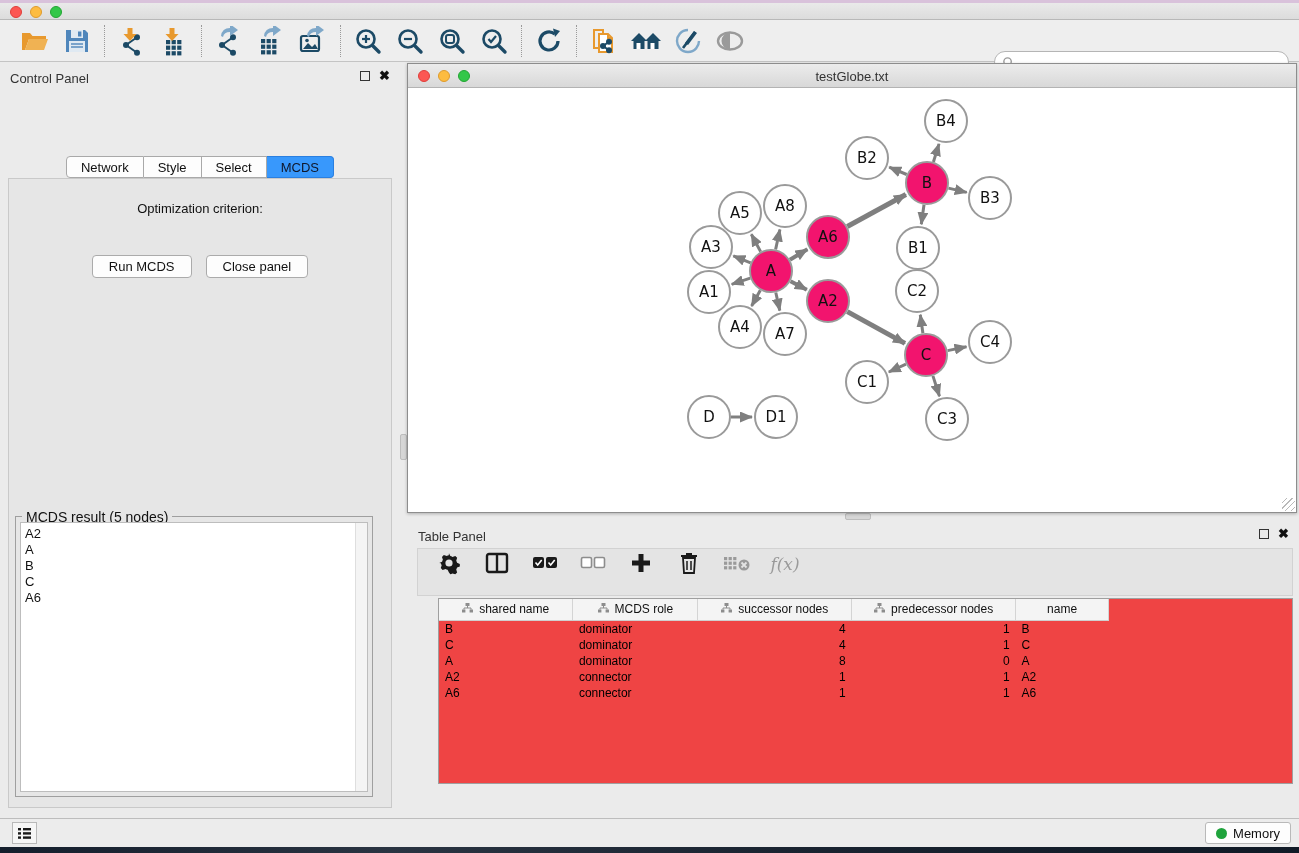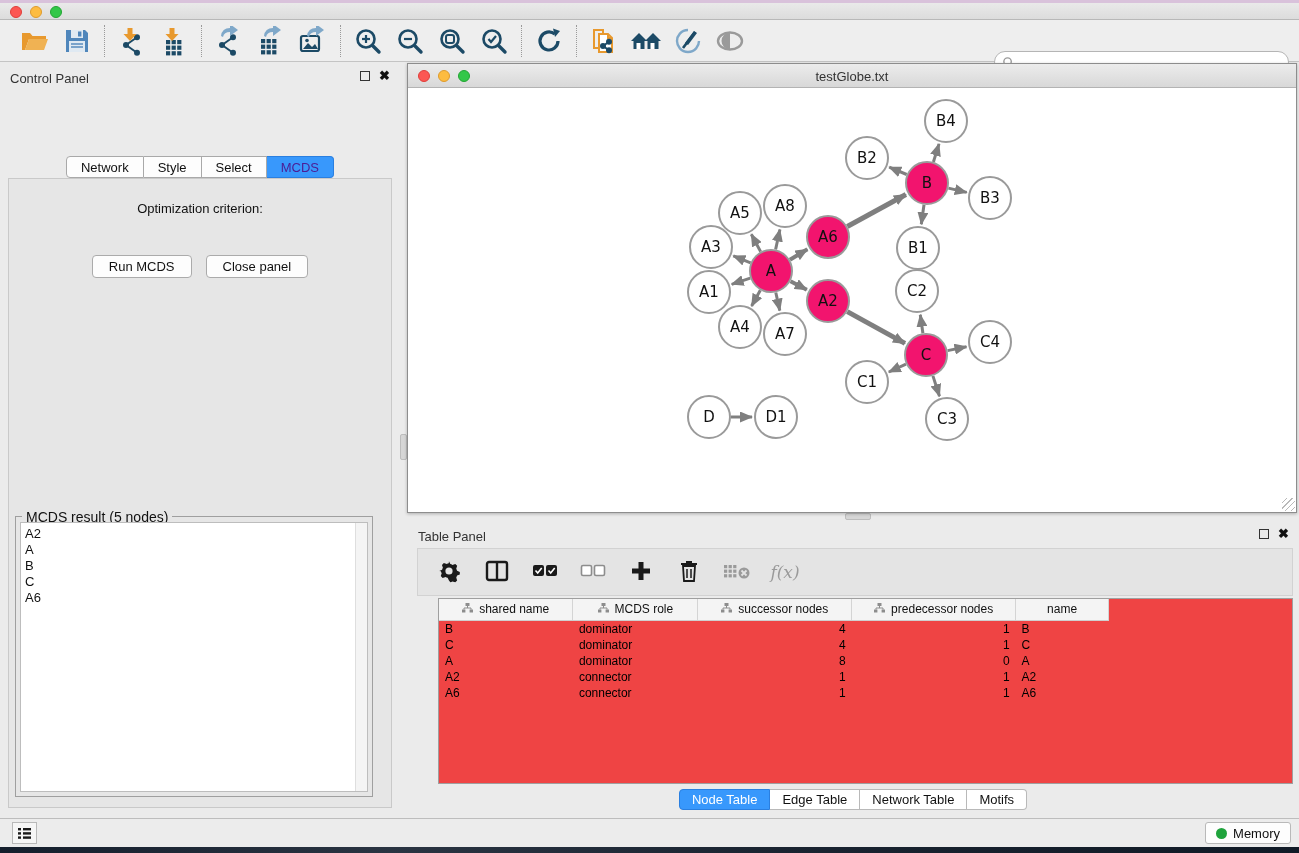--- a/index.html
+++ b/index.html
@@ -32,21 +32,21 @@
   .control-panel { position:absolute; left:0; top:62px; width:400px; height:756px; background:#ebebeb; }
   .panel-titlebar { height:32px; position:relative; }
   .panel-titlebar .ptitle { position:absolute; left:10px; top:9px; font-size:13px; color:#333; }
   .panel-icons { position:absolute; right:10px; top:9px; display:flex; gap:9px; align-items:center; }
   .float-box { width:10px; height:10px; border:1.5px solid #333; }
   .close-x { font-size:13px; font-weight:bold; color:#111; line-height:10px; }
   .cp-tabs { position:absolute; left:0; right:0; top:94px; display:flex; justify-content:center; }
   .cp-tab { border:1px solid #a9a9a9; border-left:none; background:#fdfdfd; padding:3px 14px; font-size:13px; color:#111; height:22px; display:flex; align-items:center; }
   .cp-tab:first-child { border-left:1px solid #a9a9a9; border-radius:4px 0 0 4px; }
   .cp-tab:last-child { border-radius:0 4px 4px 0; }
-  .cp-tab.active { background:#3898fc; border-color:#2a7fe0; color:#4c1d95; }
+  .cp-tab.active { background:#3898fc; border-color:#2a7fe0; color:#0f172a; }
   .cp-inner { position:absolute; left:8px; right:8px; top:116px; bottom:10px; background:#e6e6e6; border:1px solid #c9c9c9; }
   .opt-label { position:absolute; left:0; right:0; top:22px; text-align:center; font-size:13px; color:#111; }
   .dropdown { position:absolute; left:34px; right:36px; top:42px; height:23px; background:#fff; border:1px solid #a6a6a6; border-radius:4px; display:flex; align-items:center; }
   .dropdown .dval { flex:1; padding-left:8px; font-size:13px; color:#111; white-space:nowrap; overflow:hidden; }
   .dropdown .stepper { width:20px; height:23px; margin:-1px -1px -1px 0; background:linear-gradient(#5aa8fd,#2f86f6); border-radius:0 4px 4px 0; display:flex; flex-direction:column; align-items:center; justify-content:center; color:#fff; font-size:7px; line-height:6px; }
   .btnrow { position:absolute; left:0; right:0; top:76px; display:flex; justify-content:center; gap:14px; }
   .pushbtn { background:#fdfdfd; border:1px solid #ababab; border-radius:4px; padding:3px 16px; font-size:13px; color:#111; height:23px; }
   .groupbox { position:absolute; left:6px; right:18px; top:337px; bottom:10px; border:1px solid #9f9f9f; }
   .groupbox .gtitle { position:absolute; left:6px; top:-8px; background:#e6e6e6; padding:0 4px; font-size:14px; color:#111; }
   .resultlist { position:absolute; left:4px; right:4px; top:5px; bottom:4px; background:#fff; border:1px solid #bdbdbd; font-size:13px; padding:3px 0 0 4px; position:absolute; }
@@ -64,21 +64,21 @@
   .netwin .wtbar { height:24px; background:linear-gradient(#ececec,#d8d8d8); border-bottom:1px solid #b3b3b3; position:relative; }
   .netwin .wtbar .lights { top:6px; }
   .netwin .wtbar .t { position:absolute; left:0; right:0; top:5px; text-align:center; font-size:13px; color:#333; }
   .netcanvas { position:absolute; left:0; top:24px; right:0; bottom:0; background:#fff; }
   .resize-grip { position:absolute; right:1px; bottom:1px; width:13px; height:13px;
     background:repeating-linear-gradient(135deg, transparent 0 3px, #b9b9b9 3px 4px); }
 
   
   .tablepanel { position:absolute; left:407px; top:520px; width:892px; height:298px; background:#ebebeb; }
   .tablepanel .panel-titlebar .ptitle { left:11px; }
-  .tp-toolbar { position:absolute; left:10px; right:6px; top:28px; height:48px; background:#e4e4e4; border:1px solid #d2d2d2; display:flex; align-items:center; gap:22px; padding-left:18px; }
+  .tp-toolbar { position:absolute; left:10px; right:6px; top:28px; height:48px; background:#e4e4e4; border:1px solid #d2d2d2; display:flex; gap:22px; padding-left:18px; }
   .tp-btn { display:flex; align-items:center; justify-content:center; width:26px; height:30px; }
   .tbl-wrap { position:absolute; left:10px; right:6px; top:78px; bottom:34px; background:#ef4444; border:1px solid #9f9f9f; overflow:hidden;margin-left:21px; }
   table.datatbl { border-collapse:collapse; width:670px; font-size:12px; }
   table.datatbl th { background:#f4f4f4; border-right:1px solid #d4d4d4; border-bottom:1px solid #cfcfcf; font-weight:normal; color:#111; height:21px; padding:0 6px; white-space:nowrap; }
   table.datatbl th .hflex { display:flex; align-items:center; justify-content:center; gap:6px; }
   table.datatbl td { padding:1px 6px; height:15px; color:#000; white-space:nowrap; }
   td.num { text-align:right; padding-right:14px; }
   .tp-tabs { position:absolute; left:0; right:0; bottom:8px; display:flex; justify-content:center; }
   .tp-tab { border:1px solid #b9b9b9; border-left:none; background:#fff; padding:2px 12px; font-size:13px; height:21px; display:flex; align-items:center; color:#111; }
   .tp-tab:first-child { border-left:1px solid #b9b9b9; border-radius:4px 0 0 4px; }
@@ -622,26 +622,20 @@
           <tr>
             <td>A6</td>
             <td>connector</td>
             <td class="num">1</td>
             <td class="num">1</td>
             <td>A6</td>
           </tr>
         </tbody>
       </table>
   </div>
-  <div class="tp-tabs" id="tp-tabs">
-      <div class="tp-tab active">Node Table</div>
-      <div class="tp-tab">Edge Table</div>
-      <div class="tp-tab">Network Table</div>
-      <div class="tp-tab">Motifs</div>
-    </div>
 </div>
 
 <div class="statusbar">
   <div class="list-btn">
     <svg width="15" height="13" viewBox="0 0 15 13">
       <rect x="1" y="1" width="3" height="2.4" fill="#1a1a1a"></rect>
         <rect x="6" y="1" width="8" height="2.4" fill="#1a1a1a"></rect>
       <rect x="1" y="5.2" width="3" height="2.4" fill="#1a1a1a"></rect>
         <rect x="6" y="5.2" width="8" height="2.4" fill="#1a1a1a"></rect>
       <rect x="1" y="9.4" width="3" height="2.4" fill="#1a1a1a"></rect>

